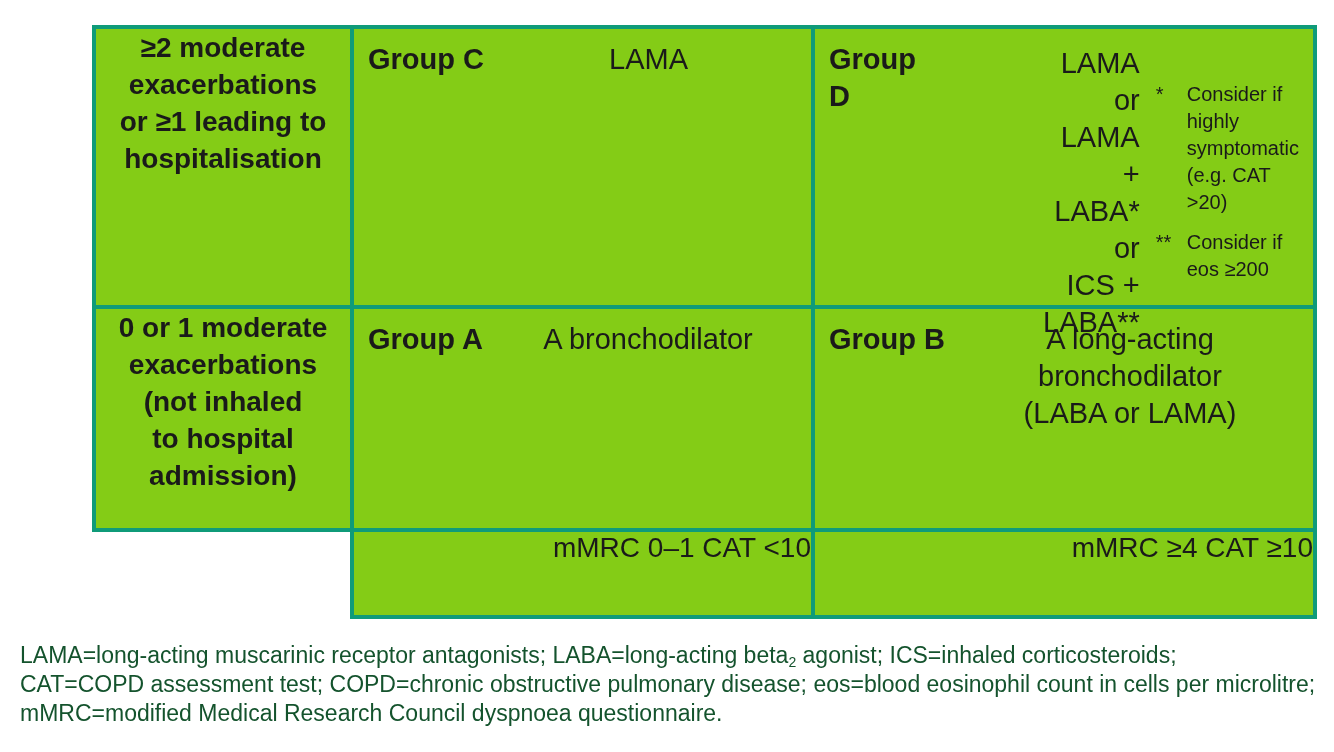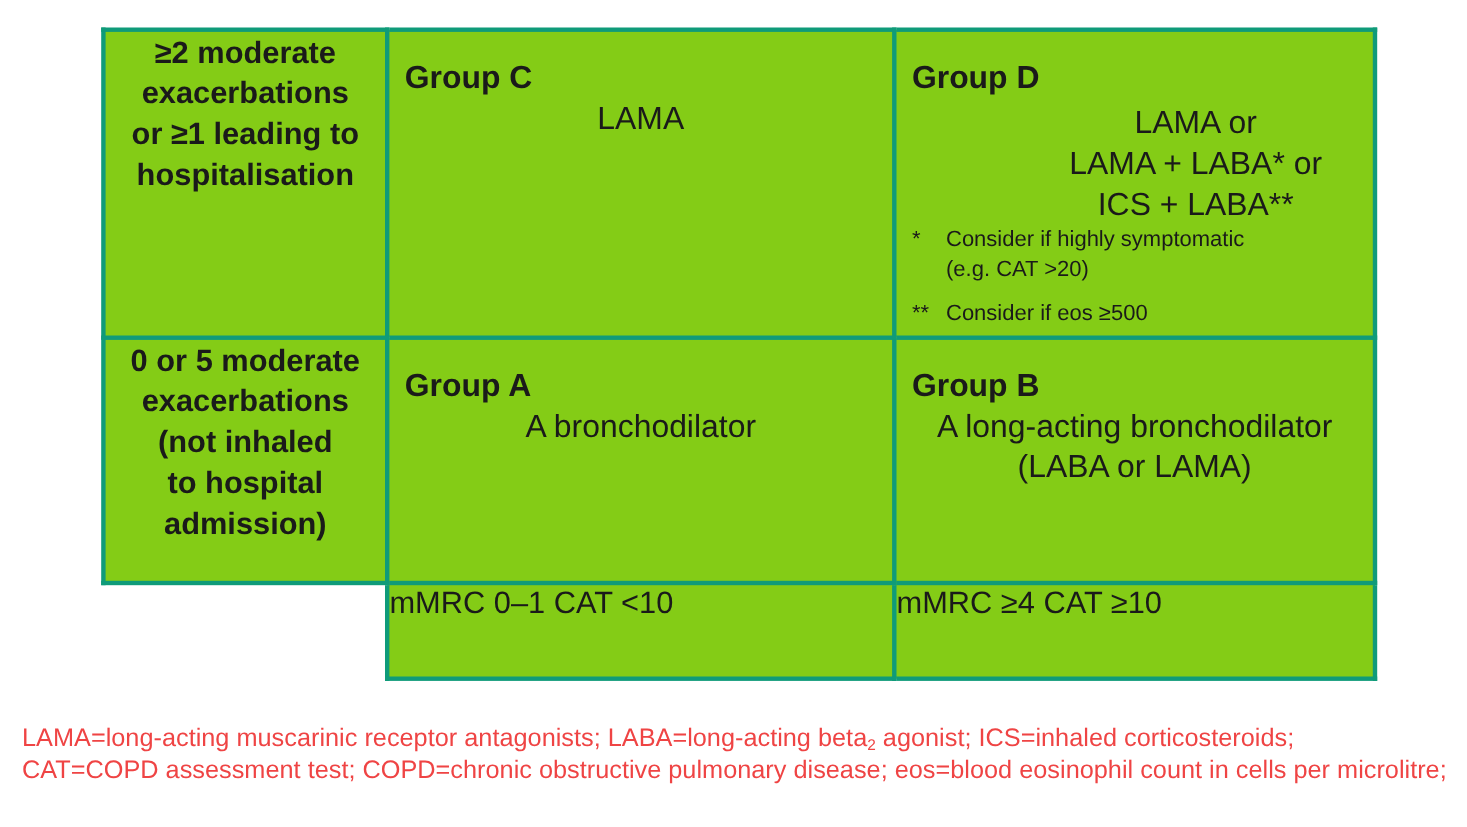--- a/index.html
+++ b/index.html
@@ -22,43 +22,43 @@
 
   tr.row-high { height: 280px; }
   tr.row-low  { height: 223px; }
   tr.row-foot { height: 87px; }
 
   
   td.label-cell { vertical-align: middle; text-align: center; }
   .label-lines { font-weight: bold; font-size: 28px; line-height: 37px; }
 
   
-  .cell-inner { display: flex; flex-direction: column; padding: 24px 14px; }
+  .cell-inner { display: flex; flex-direction: row; padding: 12px 14px; gap: 16px; }
   .inner-high { height: 272px; }
   .inner-low  { height: 215px; }
   .group-title { font-weight: bold; font-size: 29px; line-height: 37px; }
   .fill { flex: 1; display: flex; align-items: flex-start; justify-content: center; padding-bottom: 55px; }
   .treatment { font-size: 29px; line-height: 37px; text-align: center; }
 
   
-  .treatment-block { font-size: 29px; line-height: 37px; text-align: center; margin: 4px 0 0 111px; }
+  .treatment-block { font-size: 29px; line-height: 37px; text-align: right; margin: 4px 0 0 111px; }
   .footnotes { margin-top: auto; padding-bottom: 6px; font-size: 20px; line-height: 27px; }
   .footnote { display: flex; }
   .footnote + .footnote { margin-top: 13px; }
   .fn-marker { flex: 0 0 31px; }
   .fn-text { flex: 1; }
 
   
-  td.footer-cell { vertical-align: middle; text-align: left; }
+  td.footer-cell { vertical-align: middle; text-align: right; }
   .footer-text { font-size: 28px; }
 
   
   .caption {
-    position: absolute; left: 20px; top: 656px; width: 1300px;
-    font-size: 23px; line-height: 29px; color: #ef4444;
+    position: absolute; left: 20px; top: 641px; width: 1300px;
+    font-size: 23px; line-height: 29px; color: #14532d;
   }
   .caption sub { font-size: 14px; line-height: 0; vertical-align: -4px; }
 </style>
 </head>
 <body>
 
 <div class="canvas">
 
   <table class="matrix">
     <colgroup>
@@ -96,32 +96,32 @@
               <div class="footnote">
                 <span class="fn-marker">*</span>
                 <span class="fn-text">
                   <div>Consider if highly symptomatic</div>
                   <div>(e.g. CAT &gt;20)</div>
                 </span>
               </div>
               <div class="footnote">
                 <span class="fn-marker">**</span>
                 <span class="fn-text">
-                  <div>Consider if eos ≥500</div>
+                  <div>Consider if eos ≥200</div>
                 </span>
               </div>
             </div>
           </div>
         </td>
       </tr>
 
       <tr class="row-low">
         <td class="bordered label-cell">
           <div class="label-lines">
-            <div>0 or 5 moderate</div>
+            <div>0 or 1 moderate</div>
             <div>exacerbations</div>
             <div>(not inhaled</div>
             <div>to hospital</div>
             <div>admission)</div>
           </div>
         </td>
         <td class="bordered">
           <div class="cell-inner inner-low">
             <div class="group-title">Group A</div>
             <div class="fill">
@@ -150,15 +150,16 @@
         <td class="bordered footer-cell">
           <div class="footer-text">mMRC ≥4 CAT ≥10</div>
         </td>
       </tr>
     </tbody>
   </table>
 
   <div class="caption">
     <span><span>LAMA=long-acting muscarinic receptor antagonists; LABA=long-acting beta</span><sub>2</sub><span> agonist; ICS=inhaled corticosteroids;</span></span><br>
     <span>CAT=COPD assessment test; COPD=chronic obstructive pulmonary disease; eos=blood eosinophil count in cells per microlitre;</span><br>
+    <span>mMRC=modified Medical Research Council dyspnoea questionnaire.</span>
   </div>
 
 </div>
 
 </body></html>

